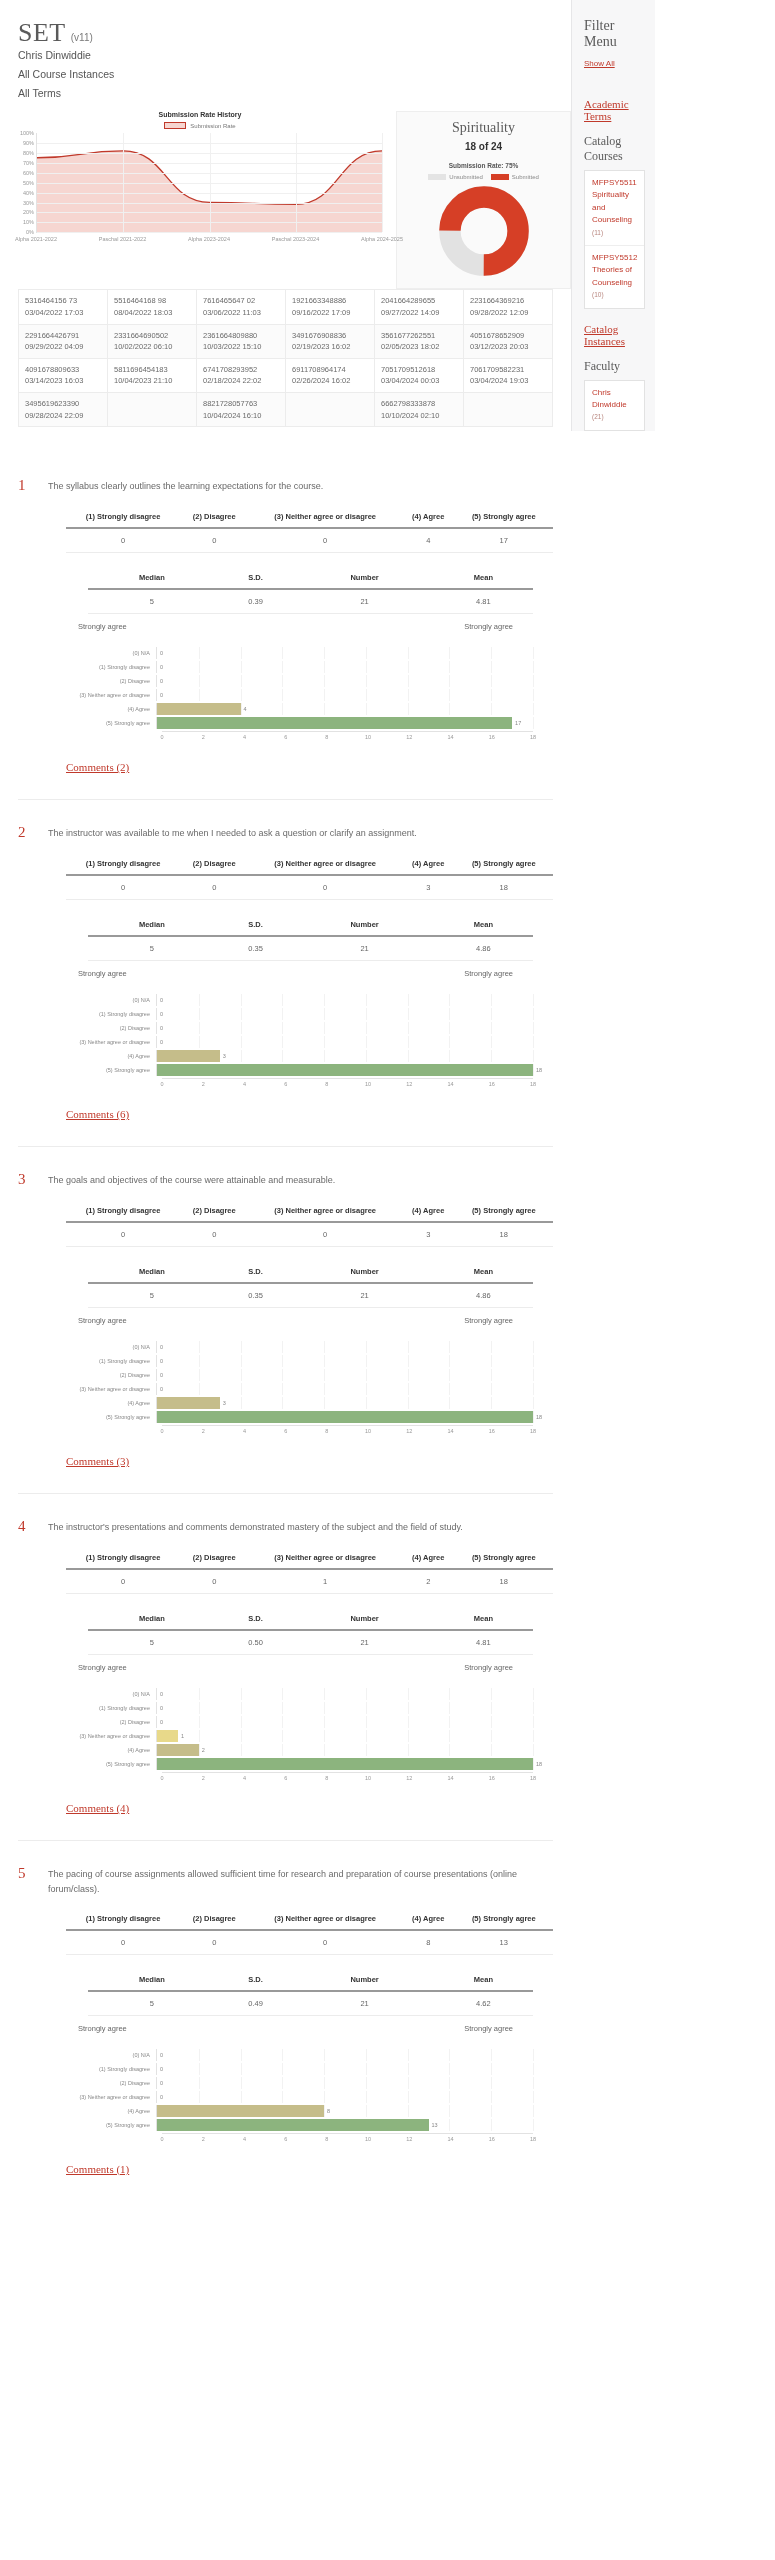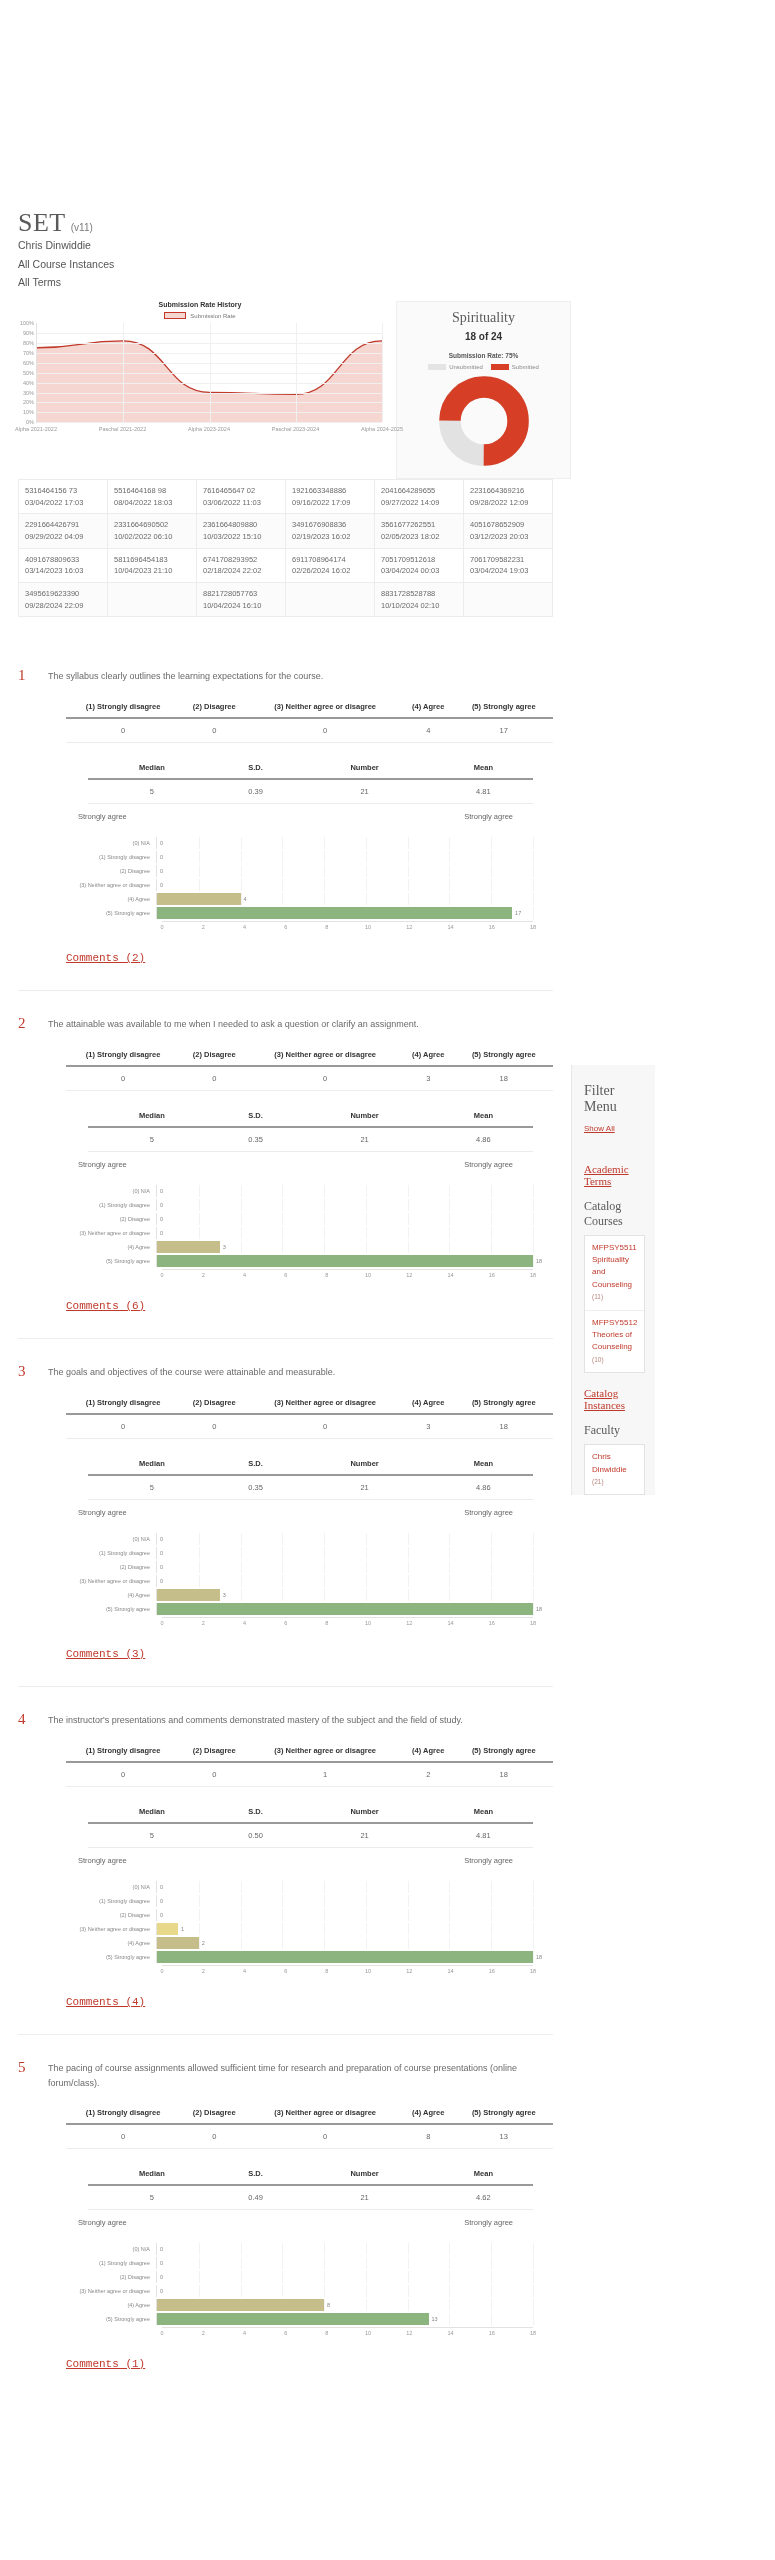--- a/index.html
+++ b/index.html
@@ -4,21 +4,21 @@
 <style>
   * { box-sizing: border-box; }
   html, body { margin:0; padding:0; }
   body {
     width:775px; min-height:2560px;
     background:#ffffff;
     font-family:"Liberation Sans", sans-serif;
     color:#4a4a4a;
     font-size:11px;
   }
-  .page { display:flex; width:650px; min-height:2560px; align-items:center; }
+  .page { display:flex; width:650px; min-height:2560px; align-items:flex-start; }
   .content { width:588px; padding:0; background:#fff; position:relative; }
   .sidebar { width:187px; background:#f7f7f8; border-left:1px solid #e6e6e8; padding:14px 10px 0 12px; }
 
   
   .title-row { padding:18px 0 0 18px; }
   .app-title { font-family:"Liberation Serif", serif; font-size:26px; color:#5a5a5a; font-weight:400; letter-spacing:.5px; display:inline-block; }
   .app-ver { font-size:10px; color:#7a7a7a; margin-left:5px; }
   .showing { font-family:"Liberation Serif", serif; font-size:17px; color:#5a5a5a; margin:9px 0 7px 18px; }
   .meta { font-size:10.5px; color:#555; margin:0 0 3px 18px; line-height:1.5; }
 
@@ -78,21 +78,21 @@
   .hbar-row { display:flex; align-items:center; height:12px; margin-bottom:2px; }
   .hbar-lab { width:90px; flex:none; text-align:right; padding-right:6px; font-size:5.5px; color:#888; }
   .hbar-track { position:relative; flex:1; height:12px; border-left:1px solid #e2e2e2; }
   .hbar-fill { position:absolute; left:0; top:0; bottom:0; }
   .hbar-val { position:absolute; top:50%; transform:translateY(-50%); font-size:5.5px; color:#888; padding-left:3px; }
   .hbar-grid { position:absolute; top:0; bottom:0; border-left:1px solid #f2f2f2; }
   .hbar-axis { position:relative; height:12px; margin-left:96px; margin-right:0; border-top:1px solid #e2e2e2; }
   .hbar-tick { position:absolute; top:2px; font-size:5.5px; color:#999; transform:translateX(-50%); }
 
   .comments { margin-left:48px; margin-top:18px; }
-  .comments a { color:#c0392b; font-size:11px; text-decoration:underline; font-family:Liberation Mono, monospace; }
+  .comments a { color:#c0392b; font-size:11px; text-decoration:underline; font-family:Liberation Serif, serif; }
 
   
   .sb-h1 { font-family:"Liberation Serif", serif; font-size:14px; color:#5a5a5a; margin:4px 0 6px; }
   .sb-showall { font-size:8px; color:#c0392b; text-decoration:underline; display:inline-block; margin-bottom:16px; }
   .sb-link { display:block; font-family:"Liberation Serif", serif; font-size:11px; color:#c0392b; text-decoration:underline; margin:14px 0 12px; }
   .sb-h2 { font-family:"Liberation Serif", serif; font-size:12px; color:#5a5a5a; margin:10px 0 6px; }
   .sb-list { border:1px solid #e2e2e2; background:#fff; }
   .sb-item { padding:6px 7px; font-size:8px; color:#c0392b; line-height:1.55; border-bottom:1px solid #eee; }
   .sb-item:last-child { border-bottom:none; }
   .sb-item .cnt { color:#b8867f; font-size:6.5px; }
@@ -267,21 +267,21 @@
               <span class="cellid">3495619623390</span>
               <span class="celldt">09/28/2024 22:09</span>
             </td>
             <td>&nbsp;</td>
             <td>
               <span class="cellid">8821728057763</span>
               <span class="celldt">10/04/2024 16:10</span>
             </td>
             <td>&nbsp;</td>
             <td>
-              <span class="cellid">8831728528788</span>
+              <span class="cellid">6662798333878</span>
               <span class="celldt">10/10/2024 02:10</span>
             </td>
             <td>&nbsp;</td>
           </tr>
         </tbody>
     </table>
 
     <div id="questions">
         <div class="qblock">
           <div class="qhead">
@@ -440,21 +440,21 @@
               <span class="hbar-tick" style="left:100%">18</span>
             </div>
           </div>
           <div class="comments">
         <a href="#">Comments (2)</a>
       </div>
         </div>
         <div class="qblock">
           <div class="qhead">
         <div class="qnum">2</div>
-        <div class="qtext">The attainable was available to me when I needed to ask a question or clarify an assignment.</div>
+        <div class="qtext">The instructor was available to me when I needed to ask a question or clarify an assignment.</div>
       </div>
           <table class="qtable">
             <thead>
               <tr>
                 <th>(1) Strongly disagree</th>
                 <th>(2) Disagree</th>
                 <th>(3) Neither agree or disagree</th>
                 <th>(4) Agree</th>
                 <th>(5) Strongly agree</th>
               </tr>

